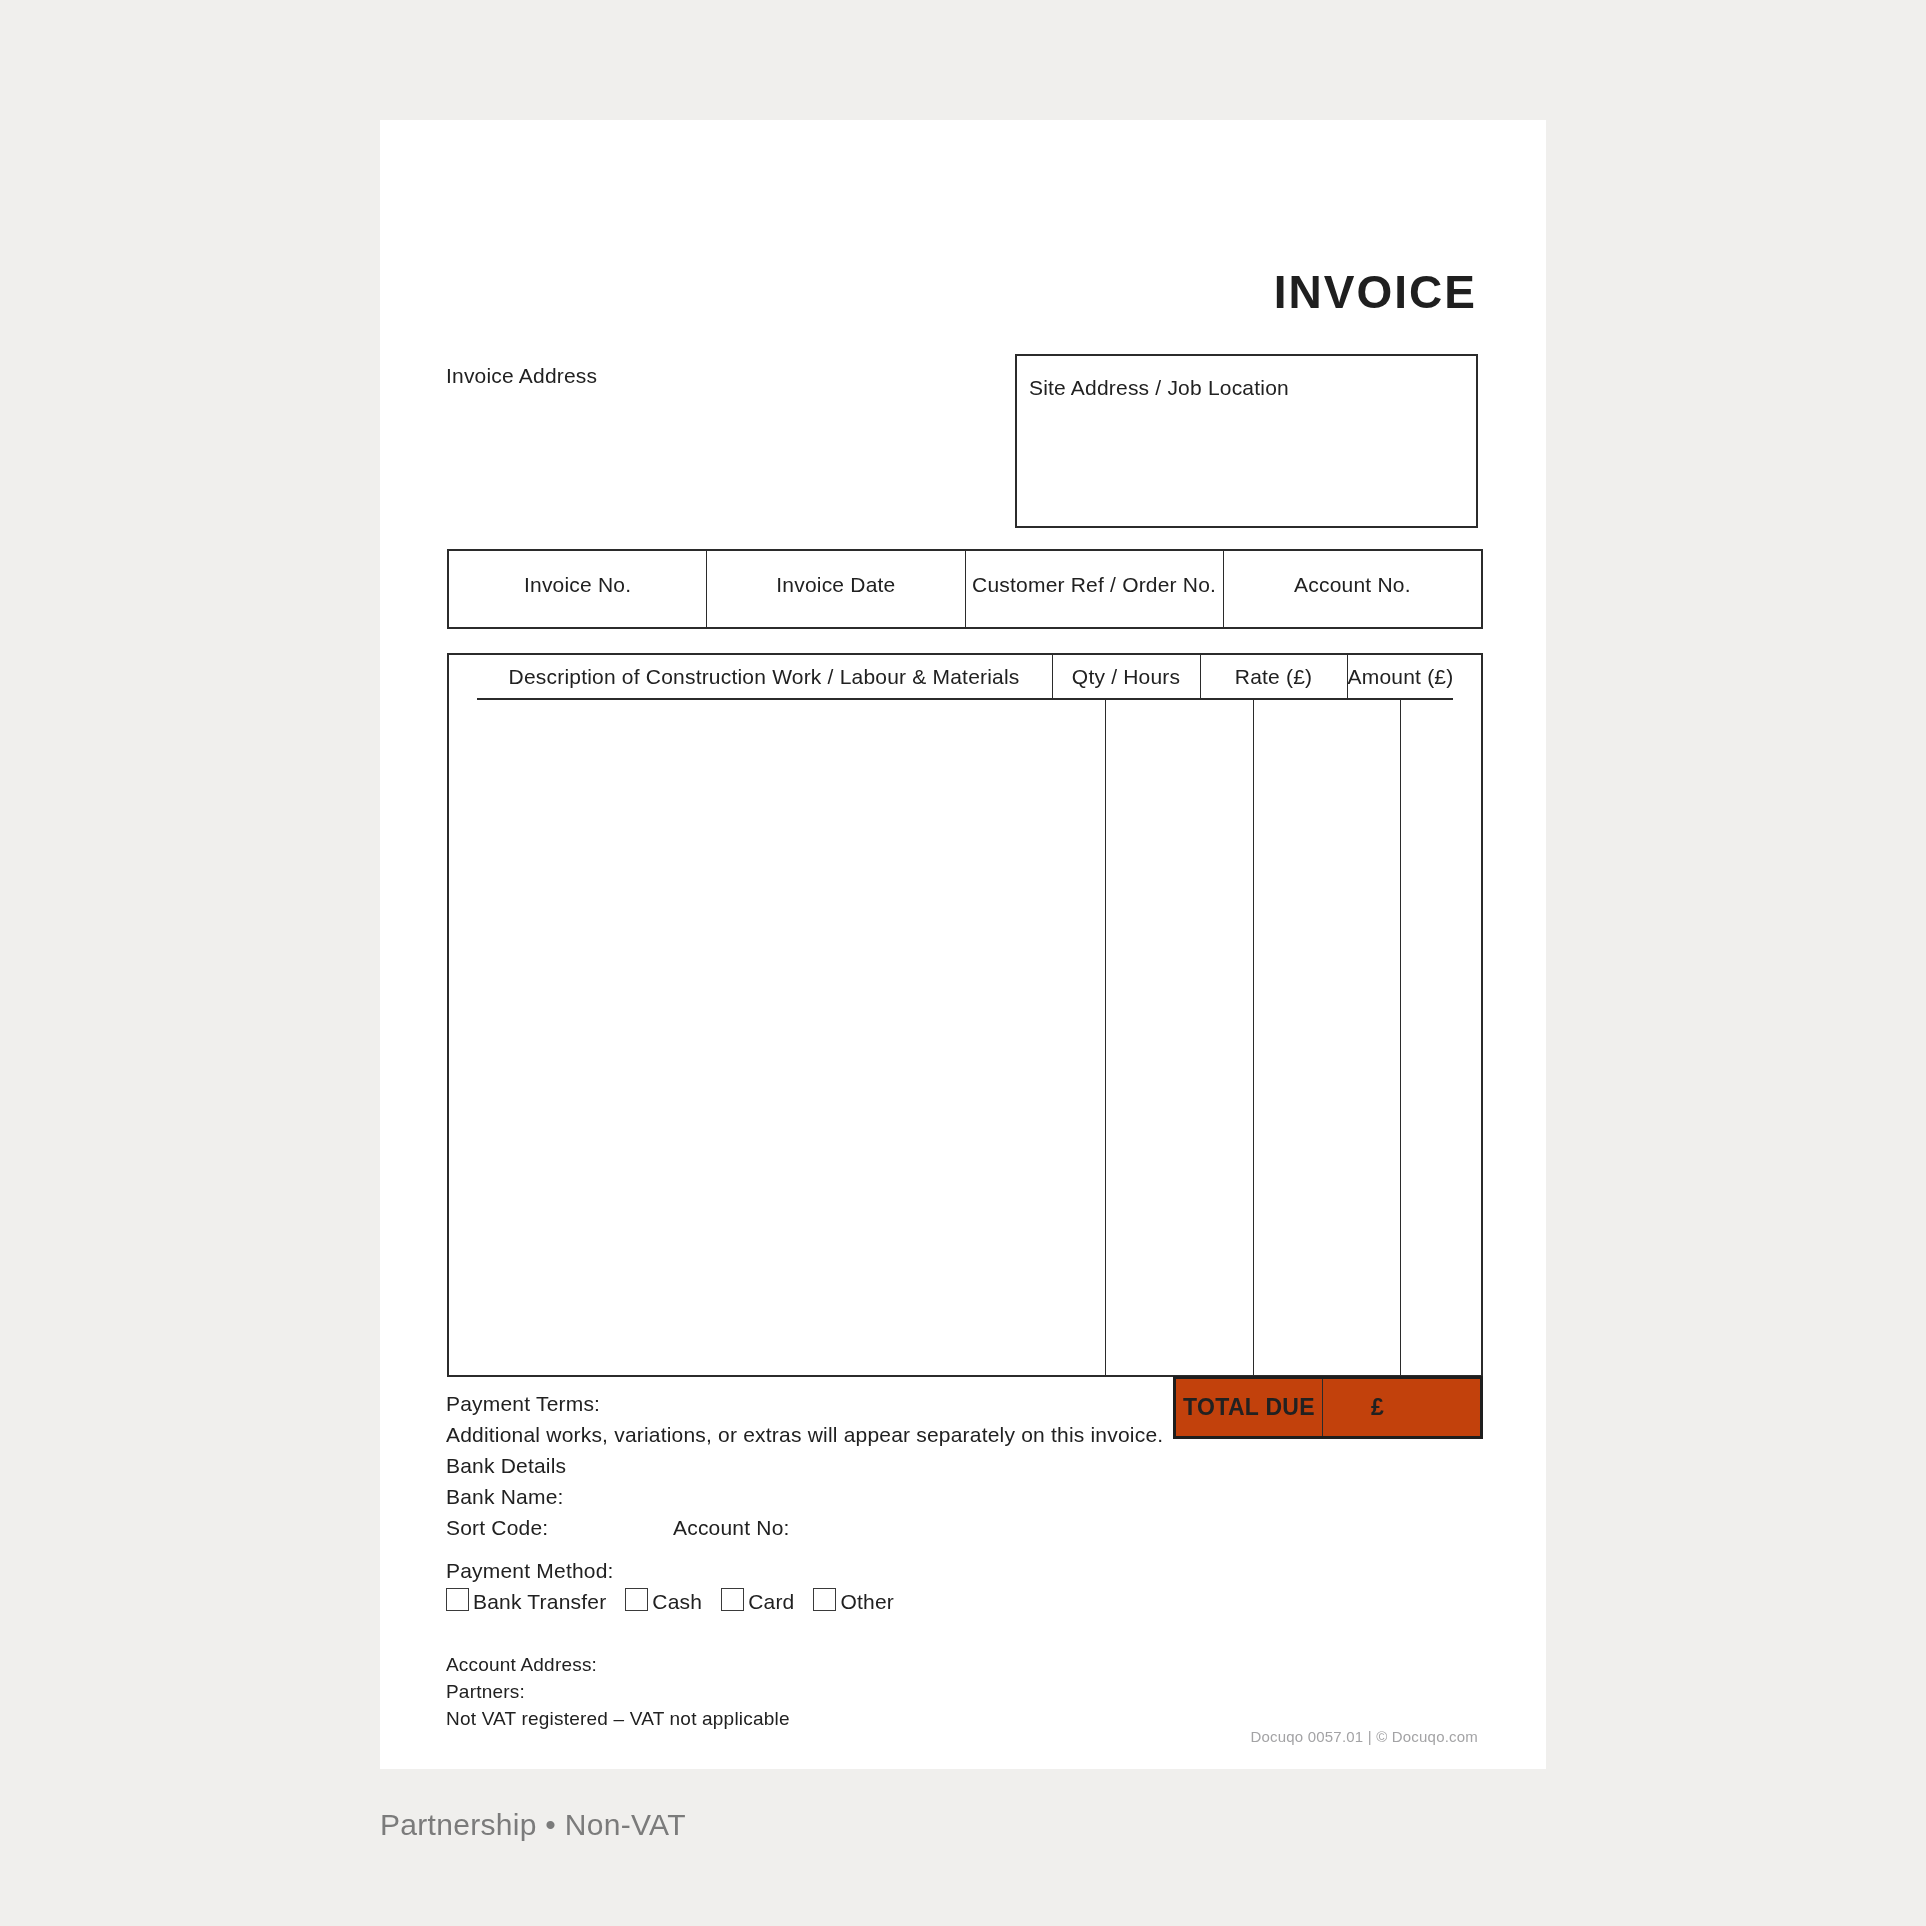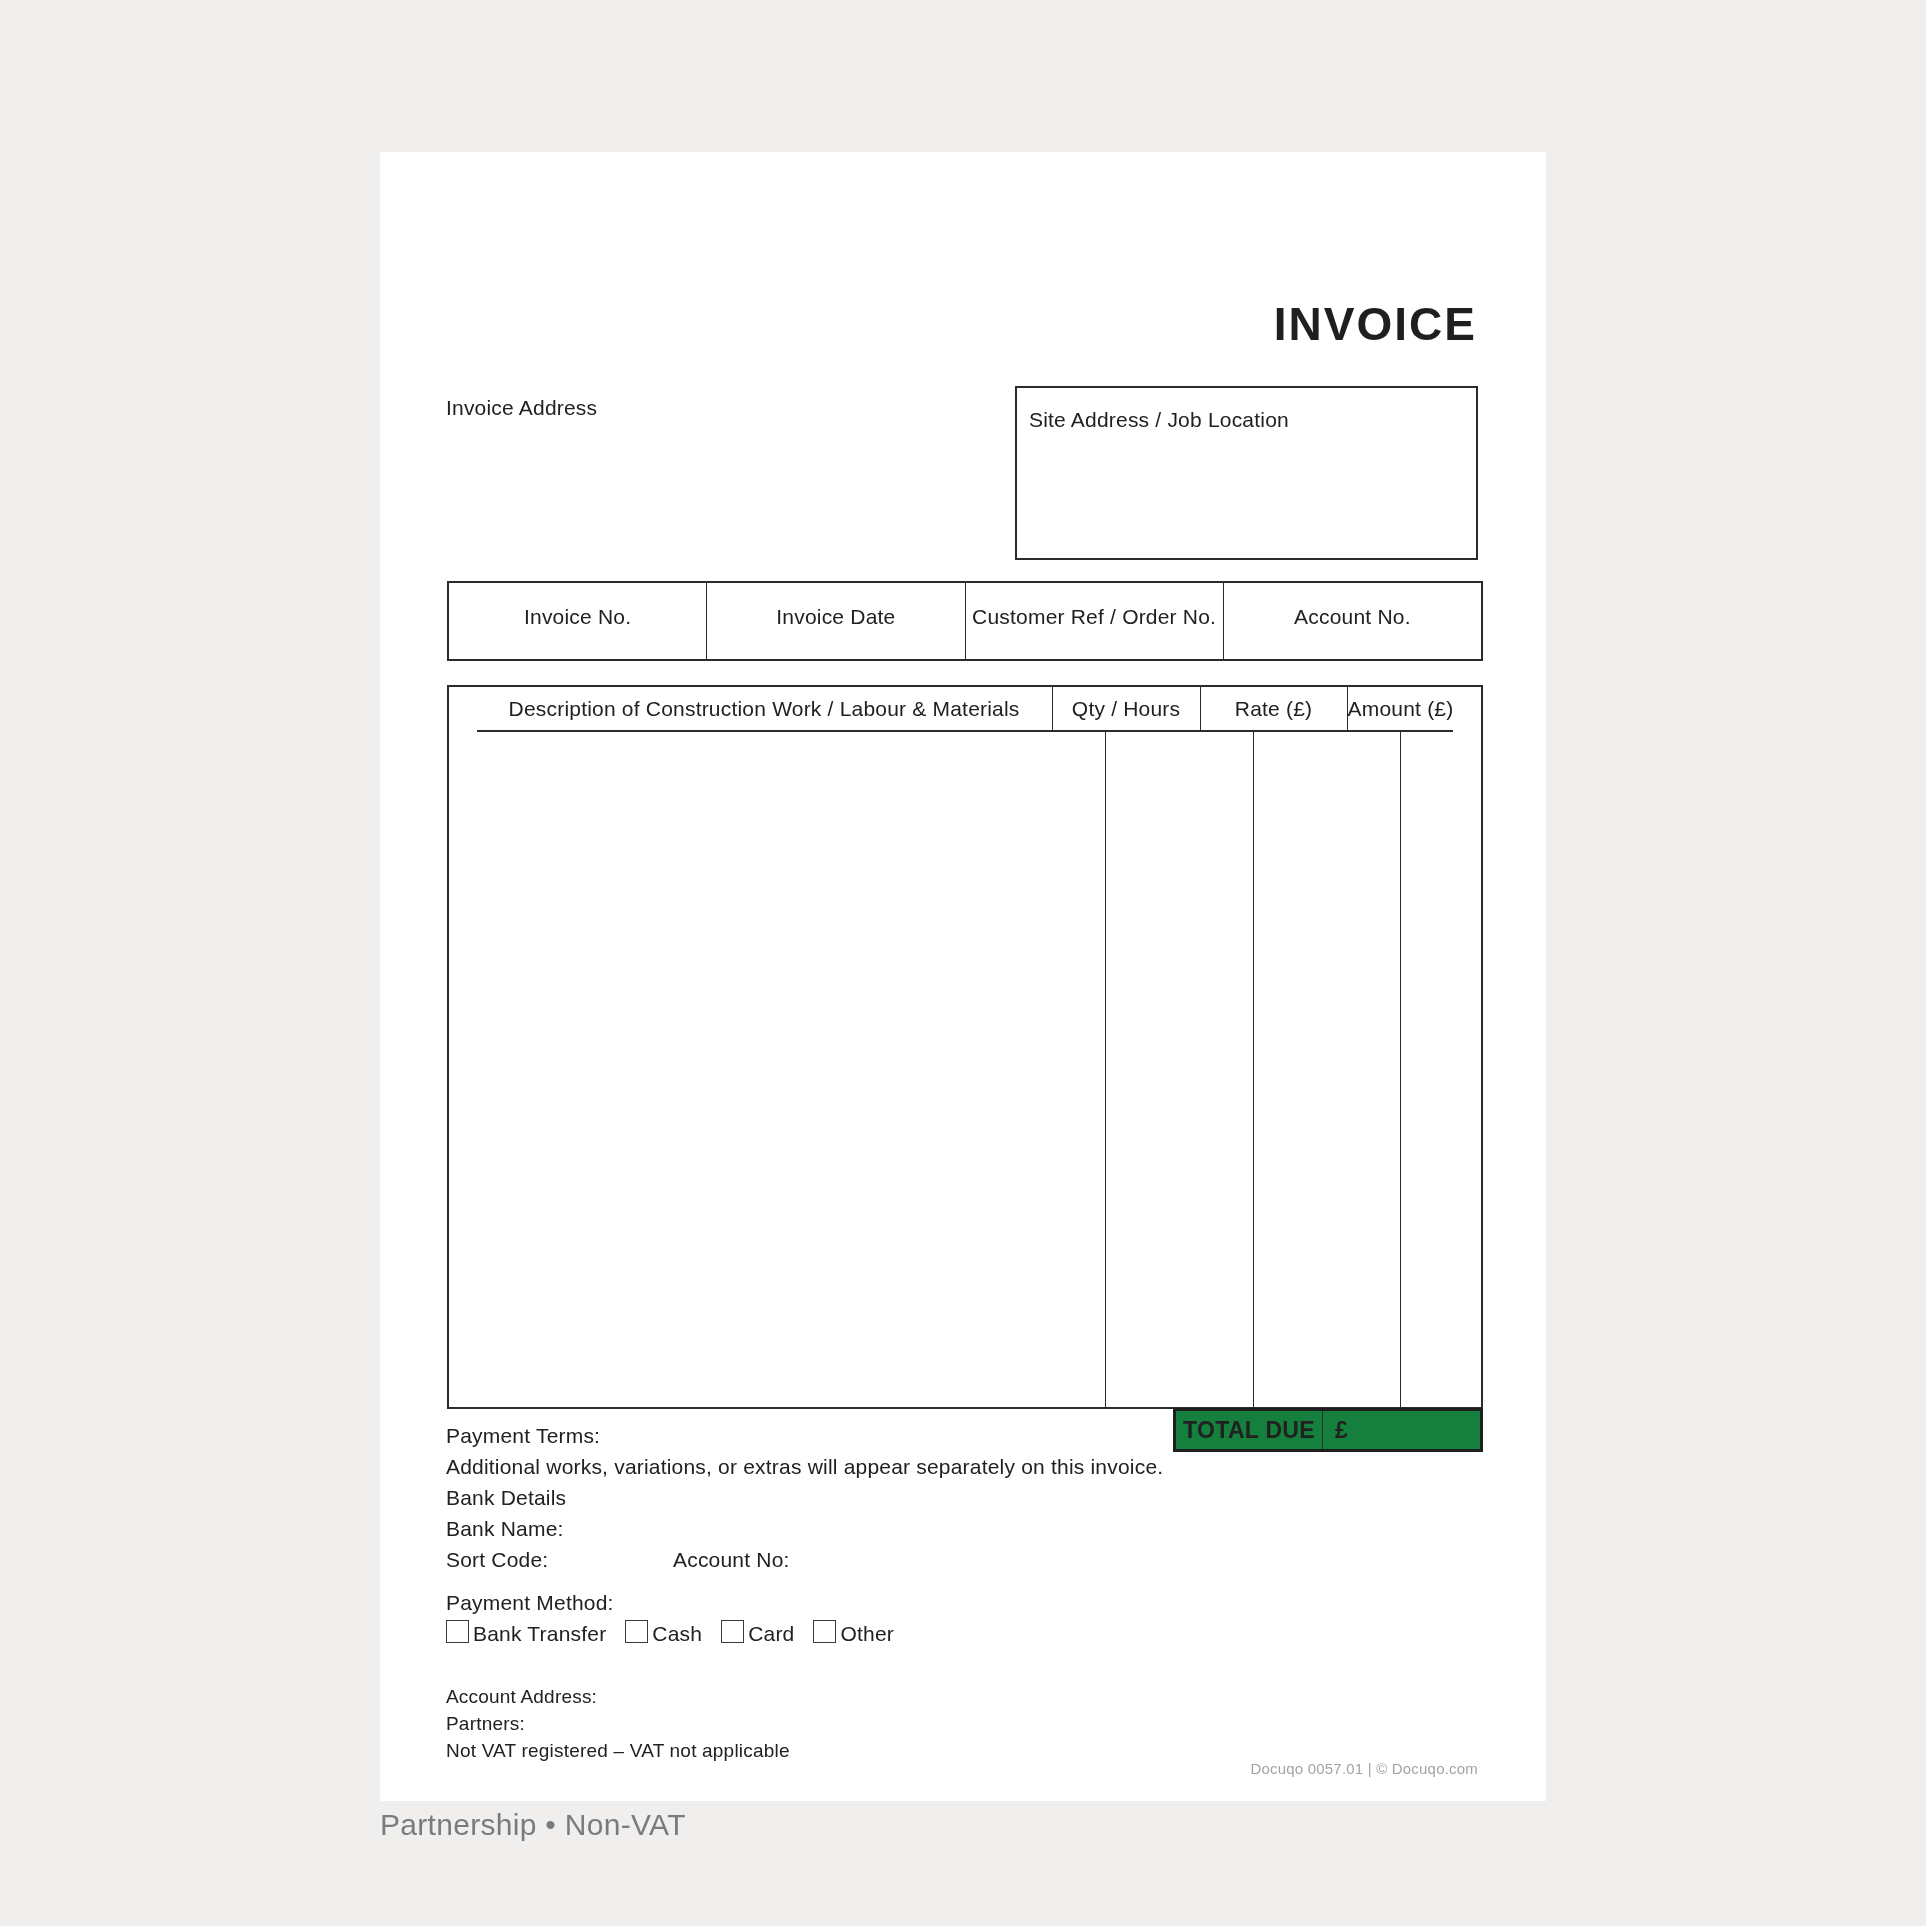--- a/index.html
+++ b/index.html
@@ -11,21 +11,21 @@
     height: 1927px;
     position: relative;
     background: #f0efed;
     font-family: "Liberation Sans", "DejaVu Sans", sans-serif;
     color: #212121;
     overflow: hidden;
   }
   .page {
     position: absolute;
     left: 380px;
-    top: 152px;
+    top: 120px;
     width: 1166px;
     height: 1649px;
     background: #ffffff;
   }
   .doc-title {
     position: absolute;
     top: 149px;
     right: 69px;
     font-size: 46px;
     font-weight: 700;
@@ -115,25 +115,26 @@
     align-items: center;
     justify-content: center;
     font-size: 21px;
     letter-spacing: 0.2px;
   }
   .total-row {
     position: absolute;
     left: 793px;
     top: 1256px;
     width: 310px;
-    height: 44px;
+    height: 63px;
     border: 3px solid #1e1e1e;
     box-sizing: border-box;
     display: flex;
-    background: #15803d;
+    background: #c2410c;
+    gap: 36px;
   }
   .total-label-cell {
     width: 147px;
     border-right: 1.5px solid #2b2b2b;
     box-sizing: border-box;
     display: flex;
     align-items: center;
     justify-content: center;
     font-size: 23px;
     font-weight: 700;

